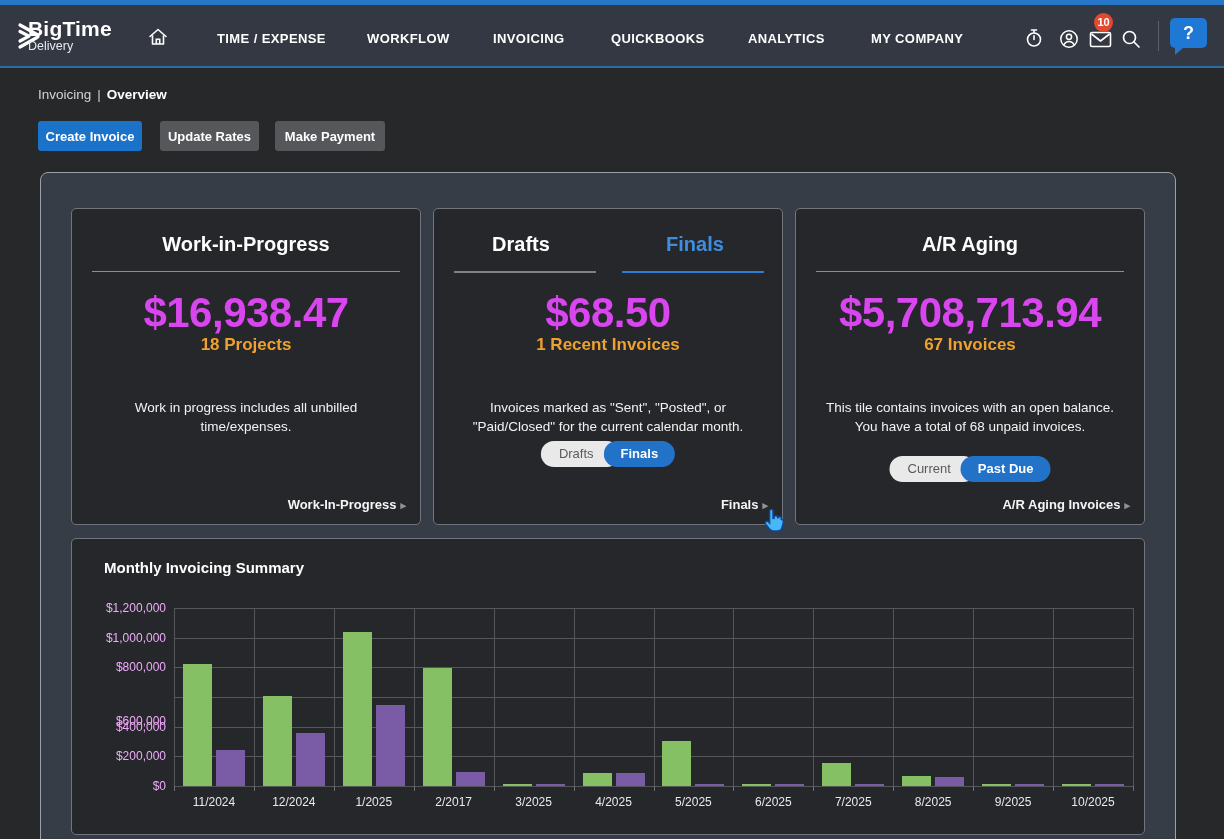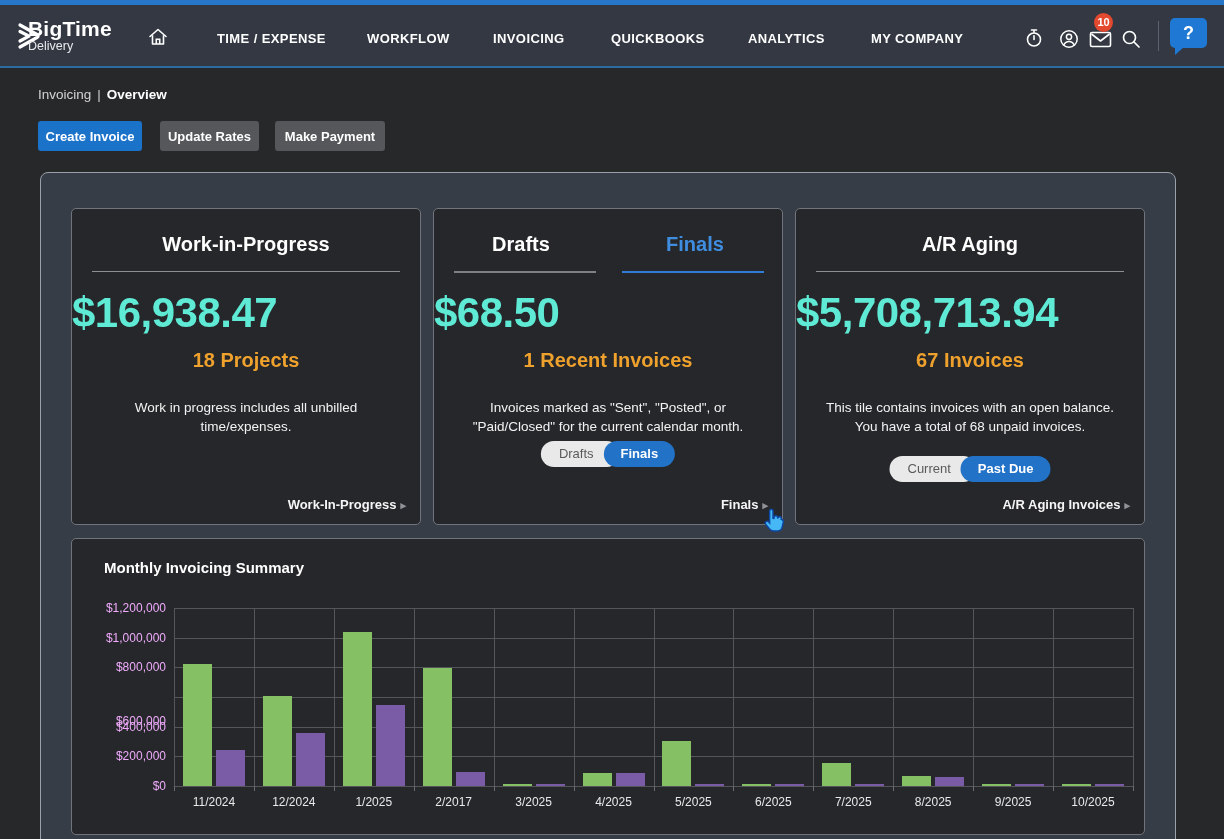--- a/index.html
+++ b/index.html
@@ -28,22 +28,22 @@
   .btn-blue { background:#1b72c9; }
   .btn-gray { background:#55575a; }
 
   
   .panel { position:absolute; left:40px; top:172px; width:1136px; height:690px; background:#373d47; border:1px solid #9aa1ab; border-radius:8px; }
   .card { position:absolute; background:#25272a; border:1px solid #71757b; border-radius:5px; }
   .tile { top:35px; width:350px; height:317px; }
 
   .tile-title { position:absolute; top:24px; left:0; width:100%; text-align:center; color:#fff; font-size:20px; font-weight:bold; }
   .tile-divider { position:absolute; top:62px; left:20px; right:20px; height:1px; background:#8b8f94; }
-  .tile-amount { position:absolute; top:80px; left:0; width:100%; color:#5eead4; font-size:42px; font-weight:bold; letter-spacing:-0.5px; }
-  .tile-sub { position:absolute; top:140px; left:0; width:100%; text-align:center; color:#efa12d; font-size:20px; font-weight:bold; }
+  .tile-amount { position:absolute; top:80px; left:0; width:100%; text-align:center; color:#d946ef; font-size:42px; font-weight:bold; letter-spacing:-0.5px; }
+  .tile-sub { position:absolute; top:126px; left:0; width:100%; text-align:center; color:#efa12d; font-size:17px; font-weight:bold; }
   .tile-desc { position:absolute; top:189px; left:18px; right:18px; text-align:center; color:#f2f2f2; font-size:13.5px; line-height:19px; }
   .tile-link { position:absolute; bottom:12px; right:14px; color:#f5f5f5; font-size:13px; cursor:pointer;font-weight:bold; }
   .tile-link .arrow { color:#8f9398; font-size:11px; margin-left:4px; }
 
   .tab { position:absolute; top:24px; width:50%; text-align:center; font-size:20px; font-weight:bold; cursor:pointer; }
   .tab-left { left:0; color:#ffffff; }
   .tab-right { right:0; color:#3f8de0; }
   .tab-underline { position:absolute; top:62px; height:2px; }
   .tab-underline.gray { left:20px; width:142px; background:#7d8084; }
   .tab-underline.blue { left:188px; width:142px; background:#2e7cd6; }

